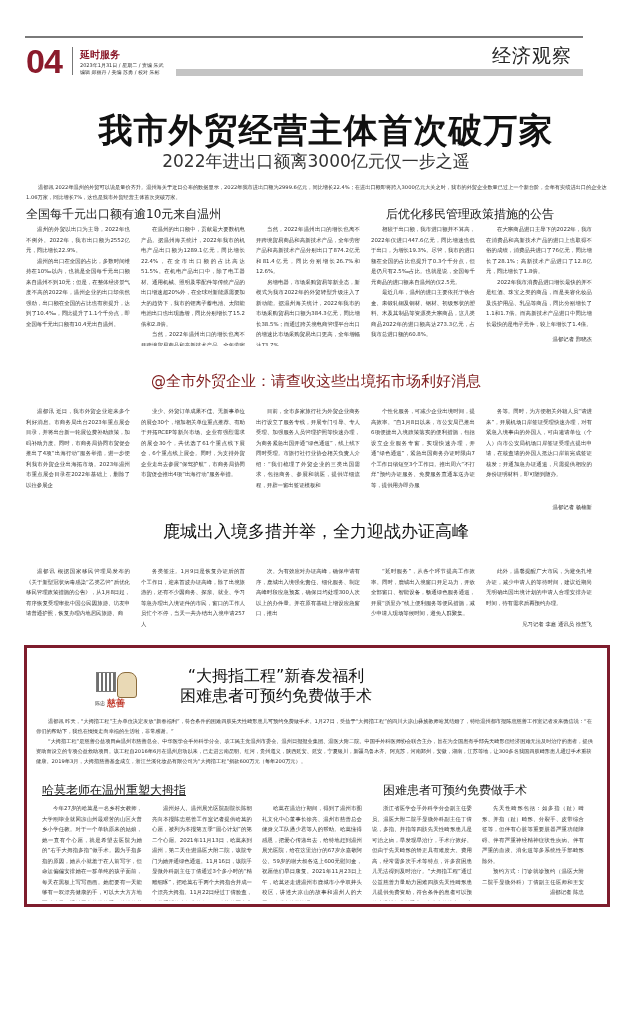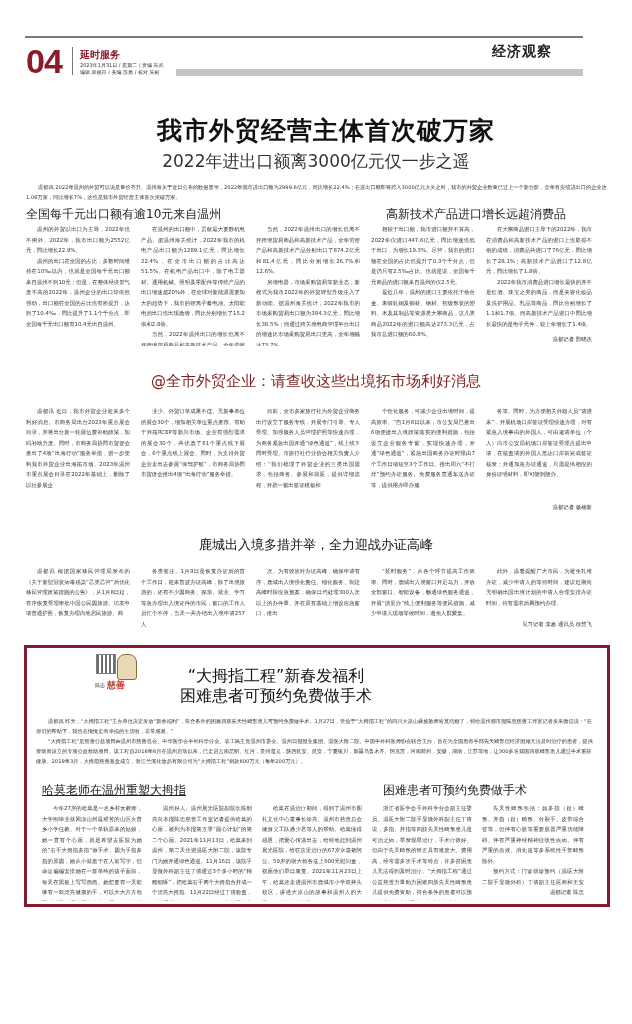--- a/index.html
+++ b/index.html
@@ -8,43 +8,43 @@
 
   .top-rule { position: absolute; left: 25px; top: 36px; width: 264px; height: 2px; background: #7a7a7a; }
   .top-rule.r { left: 289px; width: 294px; }
   .gray-bar { position: absolute; left: 176px; top: 69px; width: 407px; height: 7px; background: #c4c4c4; }
 
   .page-num { position: absolute; left: 26px; top: 44px; font-family: "Liberation Sans", sans-serif; font-weight: bold; font-size: 34px; line-height: 34px; color: #8b1a2b; letter-spacing: -1px; }
   .head-div { position: absolute; left: 72px; top: 47px; width: 1px; height: 28px; background: #777; }
   .paper-name { position: absolute; left: 80px; top: 48px; font-size: 10px; font-weight: bold; color: #8b1a2b; }
   .meta { position: absolute; left: 80px; font-size: 5px; color: #333; white-space: nowrap; }
   .meta.l1 { top: 62px; } .meta.l2 { top: 69px; }
-  .section-title { position: absolute; right: 345px; top: 43px; font-size: 14px; color: #222; letter-spacing: 1px; font-weight: bold; }
+  .section-title { position: absolute; right: 345px; top: 43px; font-size: 19px; color: #222; letter-spacing: 1px; }
   .section-title { right: auto; left: 492px; }
 
   .headline { position: absolute; left: 0; width: 632px; text-align: center; font-family: "DejaVu Sans", sans-serif; color: #111; }
-  .h1 { top: 114px; font-size: 25px; font-weight: bold; letter-spacing: 1px; padding-left: 20px; }
+  .h1 { top: 108px; font-size: 34px; font-weight: bold; letter-spacing: 1px; padding-left: 20px; }
   .h1-sub { top: 150px; font-size: 17px; color: #333; font-weight: normal; }
 
   .lead { position: absolute; left: 26px; width: 584px; font-size: 5.2px; line-height: 10px; color: #333; text-indent: 12px; }
 
   .subhead { position: absolute; font-size: 12px; color: #222; white-space: nowrap; }
 
   .col { position: absolute; font-size: 5.4px; line-height: 10.5px; color: #333; text-align: justify; overflow: hidden; }
   .col p { text-indent: 11px; }
   .byline { text-align: right; }
 
   .h2 { top: 372px; font-size: 15px; color: #7f1d1d; }
-  .h3 { top: 536px; font-size: 13px; color: #111; }
+  .h3 { top: 520px; font-size: 17px; color: #111; }
 
   .box { position: absolute; left: 24px; top: 645px; width: 586px; height: 262px; border: 3px solid #7e1d2d; }
   .box-title { position: absolute; left: 0; width: 552px; text-align: center; font-size: 16px; color: #111; line-height: 20px; }
   .box-title.t1 { top: 666px; } .box-title.t2 { top: 686px; }
 
-  .badge { position: absolute; left: 95px; top: 654px; width: 48px; height: 40px; }
+  .badge { position: absolute; left: 95px; top: 672px; width: 48px; height: 40px; }
   .qr { position: absolute; left: 1px; top: 0; width: 20px; height: 20px; background:
     repeating-linear-gradient(90deg, #333 0 2px, #fff 2px 4px), #fff; opacity: .7; border: 1px solid #444; }
   .figure { position: absolute; left: 22px; top: 0; width: 20px; height: 26px; border-radius: 8px 8px 3px 3px; background: #e9d9b5; border: 1px solid #8a6b3c; }
   .badge-small { position: absolute; left: 0; top: 28px; font-size: 5px; color: #333; }
   .badge-name { position: absolute; left: 12px; top: 25px; font-size: 9px; font-weight: bold; color: #c0392b; }
 </style>
 </head>
 <body>
 
 <div class="top-rule"></div>
@@ -55,21 +55,21 @@
 <div class="meta l1">2023年1月31日 / 星期二 / 责编 朱武</div>
 <div class="meta l2">编辑 郑丽丹 / 美编 苏勇 / 校对 朱彬</div>
 <div class="gray-bar"></div>
 <div class="section-title">经济观察</div>
 
 <div class="headline h1">我市外贸经营主体首次破万家</div>
 <div class="headline h1-sub">2022年进出口额离3000亿元仅一步之遥</div>
 <div class="lead" style="top:182px;">温都讯 2022年温州的外贸可以说是量价齐升。温州海关于近日公布的数据显示，2022年我市进出口额为2999.6亿元，同比增长22.4%；在进出口额即将跨入3000亿元大关之时，我市的外贸企业数量已过上一个新台阶，全年有实绩进出口的企业达1.06万家，同比增长7%，这也是我市外贸经营主体首次突破万家。</div>
 
 <div class="subhead" style="left:26px; top:206px;">全国每千元出口额有逾10元来自温州</div>
-<div class="subhead" style="left:386px; top:206px;">高新技术产品进口增长远超消费品</div>
+<div class="subhead" style="left:386px; top:206px;">后优化移民管理政策措施的公告</div>
 
 <div class="col" style="left:26px; top:224px; width:104px; height:122px;">
   <p>温州的外贸以出口为主导，2022年也不例外。2022年，我市出口额为2552亿元，同比增长22.9%。</p>
   <p>温州的出口在全国的占比，多数时间维持在10‰以内，也就是全国每千元出口额来自温州不到10元；但是，在整体经济景气度不高的2022年，温州企业的出口却依然强劲，出口额在全国的占比也有所提升，达到了10.4‰，同比提升了1.1个千分点，即全国每千元出口额有10.4元出自温州。</p>
 </div>
 <div class="col" style="left:141px; top:224px; width:104px; height:122px;">
   <p>在温州的出口额中，贡献最大要数机电产品。据温州海关统计，2022年我市的机电产品出口额为1289.1亿元，同比增长22.4%，在全市出口额的占比高达51.5%。在机电产品出口中，除了电工器材、通用机械、照明及零配件等传统产品的出口增速超20%外，在全球对新能源需要加大的趋势下，我市的锂离子蓄电池、太阳能电池出口也出现激增，同比分别增长了15.2倍和2.8倍。</p>
   <p>当然，2022年温州出口的增长也离不开跨境贸易商品和高新技术产品，全年劳密产品和高新技术产品分别出口了874.2亿元和81.4亿元，同比分别增长26.7%和12.6%。</p>
 </div>
 <div class="col" style="left:256px; top:224px; width:104px; height:122px;">

